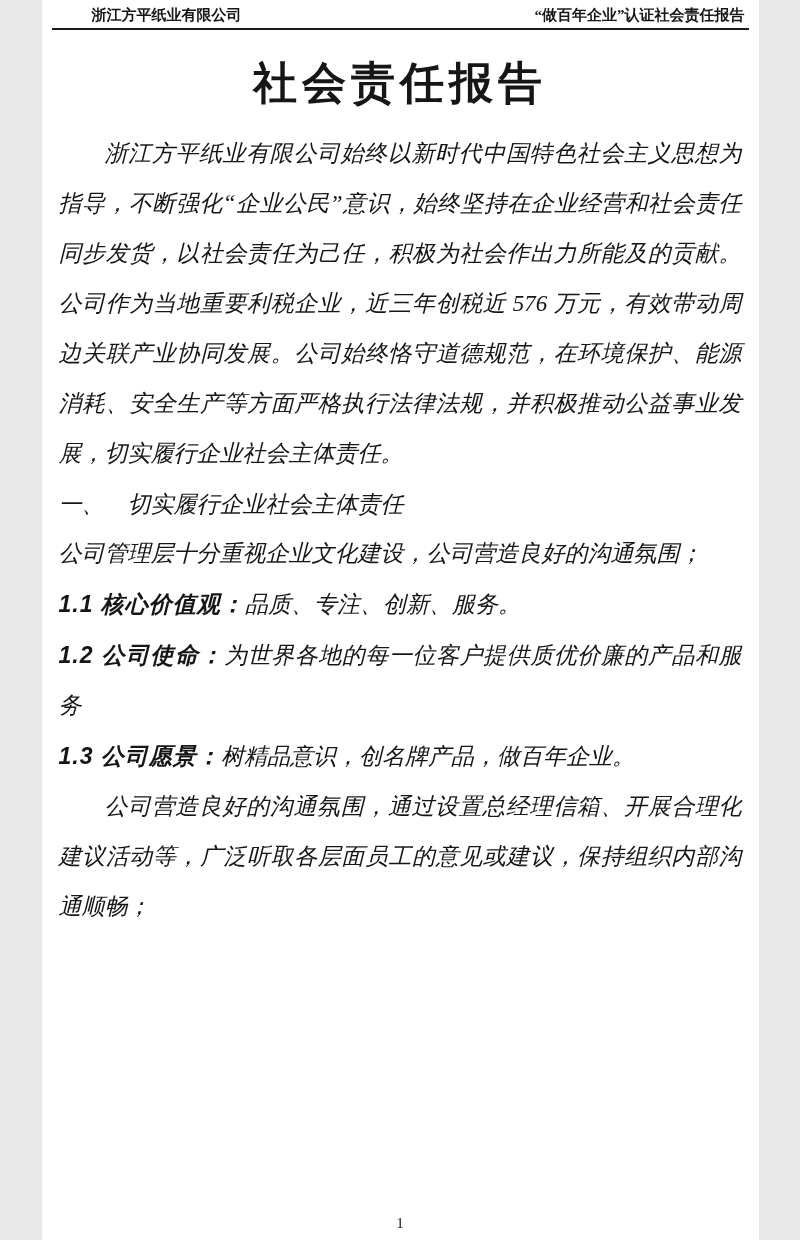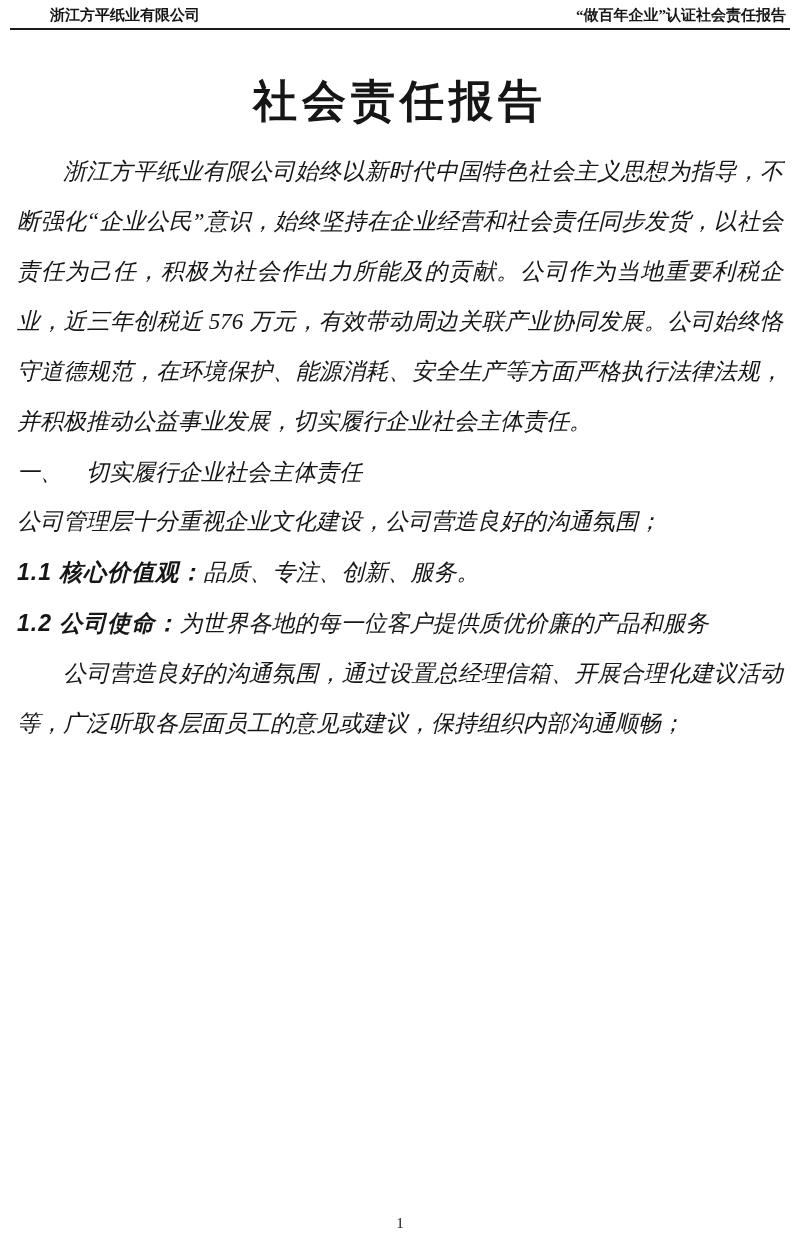--- a/index.html
+++ b/index.html
@@ -1,18 +1,18 @@
 <!DOCTYPE html>
 <html><head>
 <meta charset="utf-8">
 <style>
   html,body{margin:0;padding:0;background:#e8e8e8;}
   .page{
     position:relative;
-    width:800px;height:1240px;
+    width:717px;height:1240px;
     margin:0 auto;
     background:#ffffff;
     color:#161616;
     font-family:"Liberation Serif","DejaVu Serif",serif;
     overflow:hidden;
     box-sizing:border-box;
   }
   
   .header{
     display:flex;
@@ -23,21 +23,21 @@
     border-bottom:2px solid #1a1a1a;
     font-size:15px;
     font-weight:bold;
     line-height:19px;
   }
   .header-left{margin-left:40px;}
   .header-right{margin-right:4px;}
   
   .content{padding:0 17px;}
   .doc-title{
-    margin:40px 0 13px 0;
+    margin:22px 0 13px 0;
     font-size:44px;
     font-weight:bold;
     line-height:64px;
     text-align:center;
     letter-spacing:5px;
   }
   .content p,
   .content h2,
   .content h3{
     margin:0;
@@ -87,20 +87,23 @@
 
 
     <p class="item-line">
       <span class="item-label">1.1 核心价值观：</span><span>品质、专注、创新、服务。</span>
     </p>
 
     <p class="item-line">
       <span class="item-label">1.2 公司使命：</span><span>为世界各地的每一位客户提供质优价廉的产品和服务</span>
     </p>
 
+    <p class="item-line">
+      <span class="item-label">1.3 公司愿景：</span><span>树精品意识，创名牌产品，做百年企业。</span>
+    </p>
 
 
     <p class="indent">公司营造良好的沟通氛围，通过设置总经理信箱、开展合理化建议活动等，广泛听取各层面员工的意见或建议，保持组织内部沟通顺畅；</p>
 
   </div>
 
   <div class="footer">
     <span>1</span>
   </div>
 

